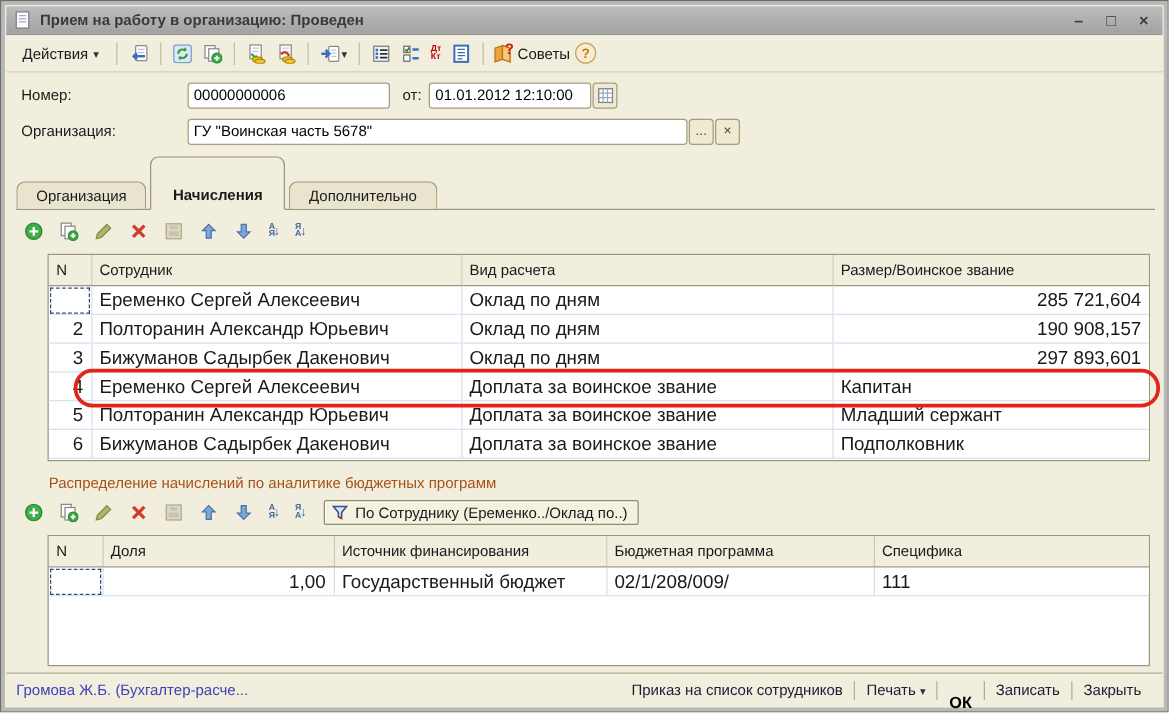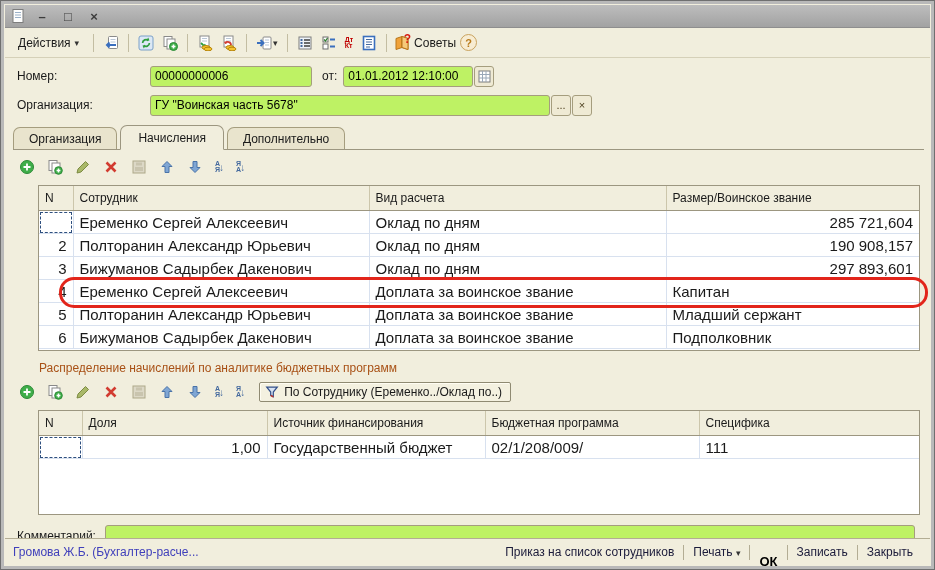--- a/index.html
+++ b/index.html
@@ -21,34 +21,34 @@
   .i16{width:16px;height:16px;flex:0 0 auto;display:inline-flex;}
   .tbico{display:inline-flex;align-items:center;gap:1px;padding:2px;border-radius:2px;}
   .tips{display:inline-flex;align-items:center;gap:4px;}
   .advice{position:relative;width:16px;height:16px;display:inline-flex;}
   .advice .q{position:absolute;right:-1px;top:-3px;color:#d61c11;font-weight:bold;font-size:12px;}
   .helpico{width:15px;height:15px;border-radius:50%;background:#f7ecd2;border:1px solid #c9a25e;color:#b97b1c;
     font-weight:bold;font-size:11px;display:inline-flex;align-items:center;justify-content:center;}
   
   .formrow{display:flex;align-items:center;margin:7px 0 0 12px;height:22px;}
   .flabel{width:133px;flex:0 0 auto;}
-  .inp{height:17px;border:1px solid #a59d7e;border-radius:3px;background:#bef264;padding:1px 4px;
+  .inp{height:17px;border:1px solid #a59d7e;border-radius:3px;background:#ffffff;padding:1px 4px;
     font:12px "Liberation Sans",sans-serif;color:#000;}
   .num-inp{width:152px;}
   .otlabel{margin:0 6px 0 10px;}
   .date-inp{width:120px;}
   .org-inp{width:390px;}
   .mini{height:21px;min-width:20px;margin-left:1px;background:#efead4;border:1px solid #a59d7e;border-radius:3px;
     font:11px "Liberation Sans",sans-serif;color:#4d3f1e;display:inline-flex;align-items:center;justify-content:center;padding:0 2px;}
   
   .tabs{display:flex;align-items:flex-end;gap:3px;margin:9px 6px 0 8px;border-bottom:1px solid #9c9680;}
   .tab{padding:4px 15px 3px;background:#e9e4cd;border:1px solid #a59d7e;border-bottom:none;
     border-radius:7px 7px 0 0;cursor:default;}
-  .tab.active{background:#f1eedd;position:relative;margin-bottom:-1px;padding:5px 17px 4px;
-    border-color:#9c9680;border-bottom:1px solid #f1eedd;}
+  .tab.active{background:#f1eedd;position:relative;margin-bottom:-1px;padding:23px 17px 4px;
+    border-color:#9c9680;border-bottom:1px solid #f1eedd;font-weight:bold;}
   
   .rowbar{display:flex;align-items:center;gap:8px;margin:6px 0 0 12px;height:22px;}
   .filterbtn{display:inline-flex;align-items:center;gap:5px;margin-left:4px;padding:2px 8px 2px 5px;
     background:#f4f1e0;border:1px solid #8f8a72;border-radius:2px;box-shadow:inset 1px 1px 0 #fffdf2;
     font:12px "Liberation Sans",sans-serif;color:#1a1a1a;}
   
   .tblwrap{position:relative;margin:7px 0 0 33px;width:880px;background:#fff;border:1px solid #9c9680;overflow:visible;}
   .t1{height:164px;}
   .t2{height:103px;}
   table.grid{border-collapse:collapse;table-layout:fixed;width:100%;}
@@ -82,20 +82,21 @@
 
 <div class="window">
 
   <div class="titlebar">
     <span class="docico">
       <svg viewBox="0 0 16 16">
           <rect x="3" y="1.5" width="10" height="13" fill="#fdfdfd" stroke="#7d7d7d"></rect>
           <path d="M5 4.5h6M5 7h6M5 9.5h6" stroke="#9ab0c8" stroke-width="1"></path>
         </svg>
     </span>
+    <span class="title">Прием на работу в организацию: Проведен</span>
     <span class="winbtn">–</span>
     <span class="winbtn">□</span>
     <span class="winbtn">×</span>
   </div>
 
   <div class="toolbar">
     <button class="actionsbtn">
       <span>Действия</span>
       <span class="dd">▾</span>
     </button>

